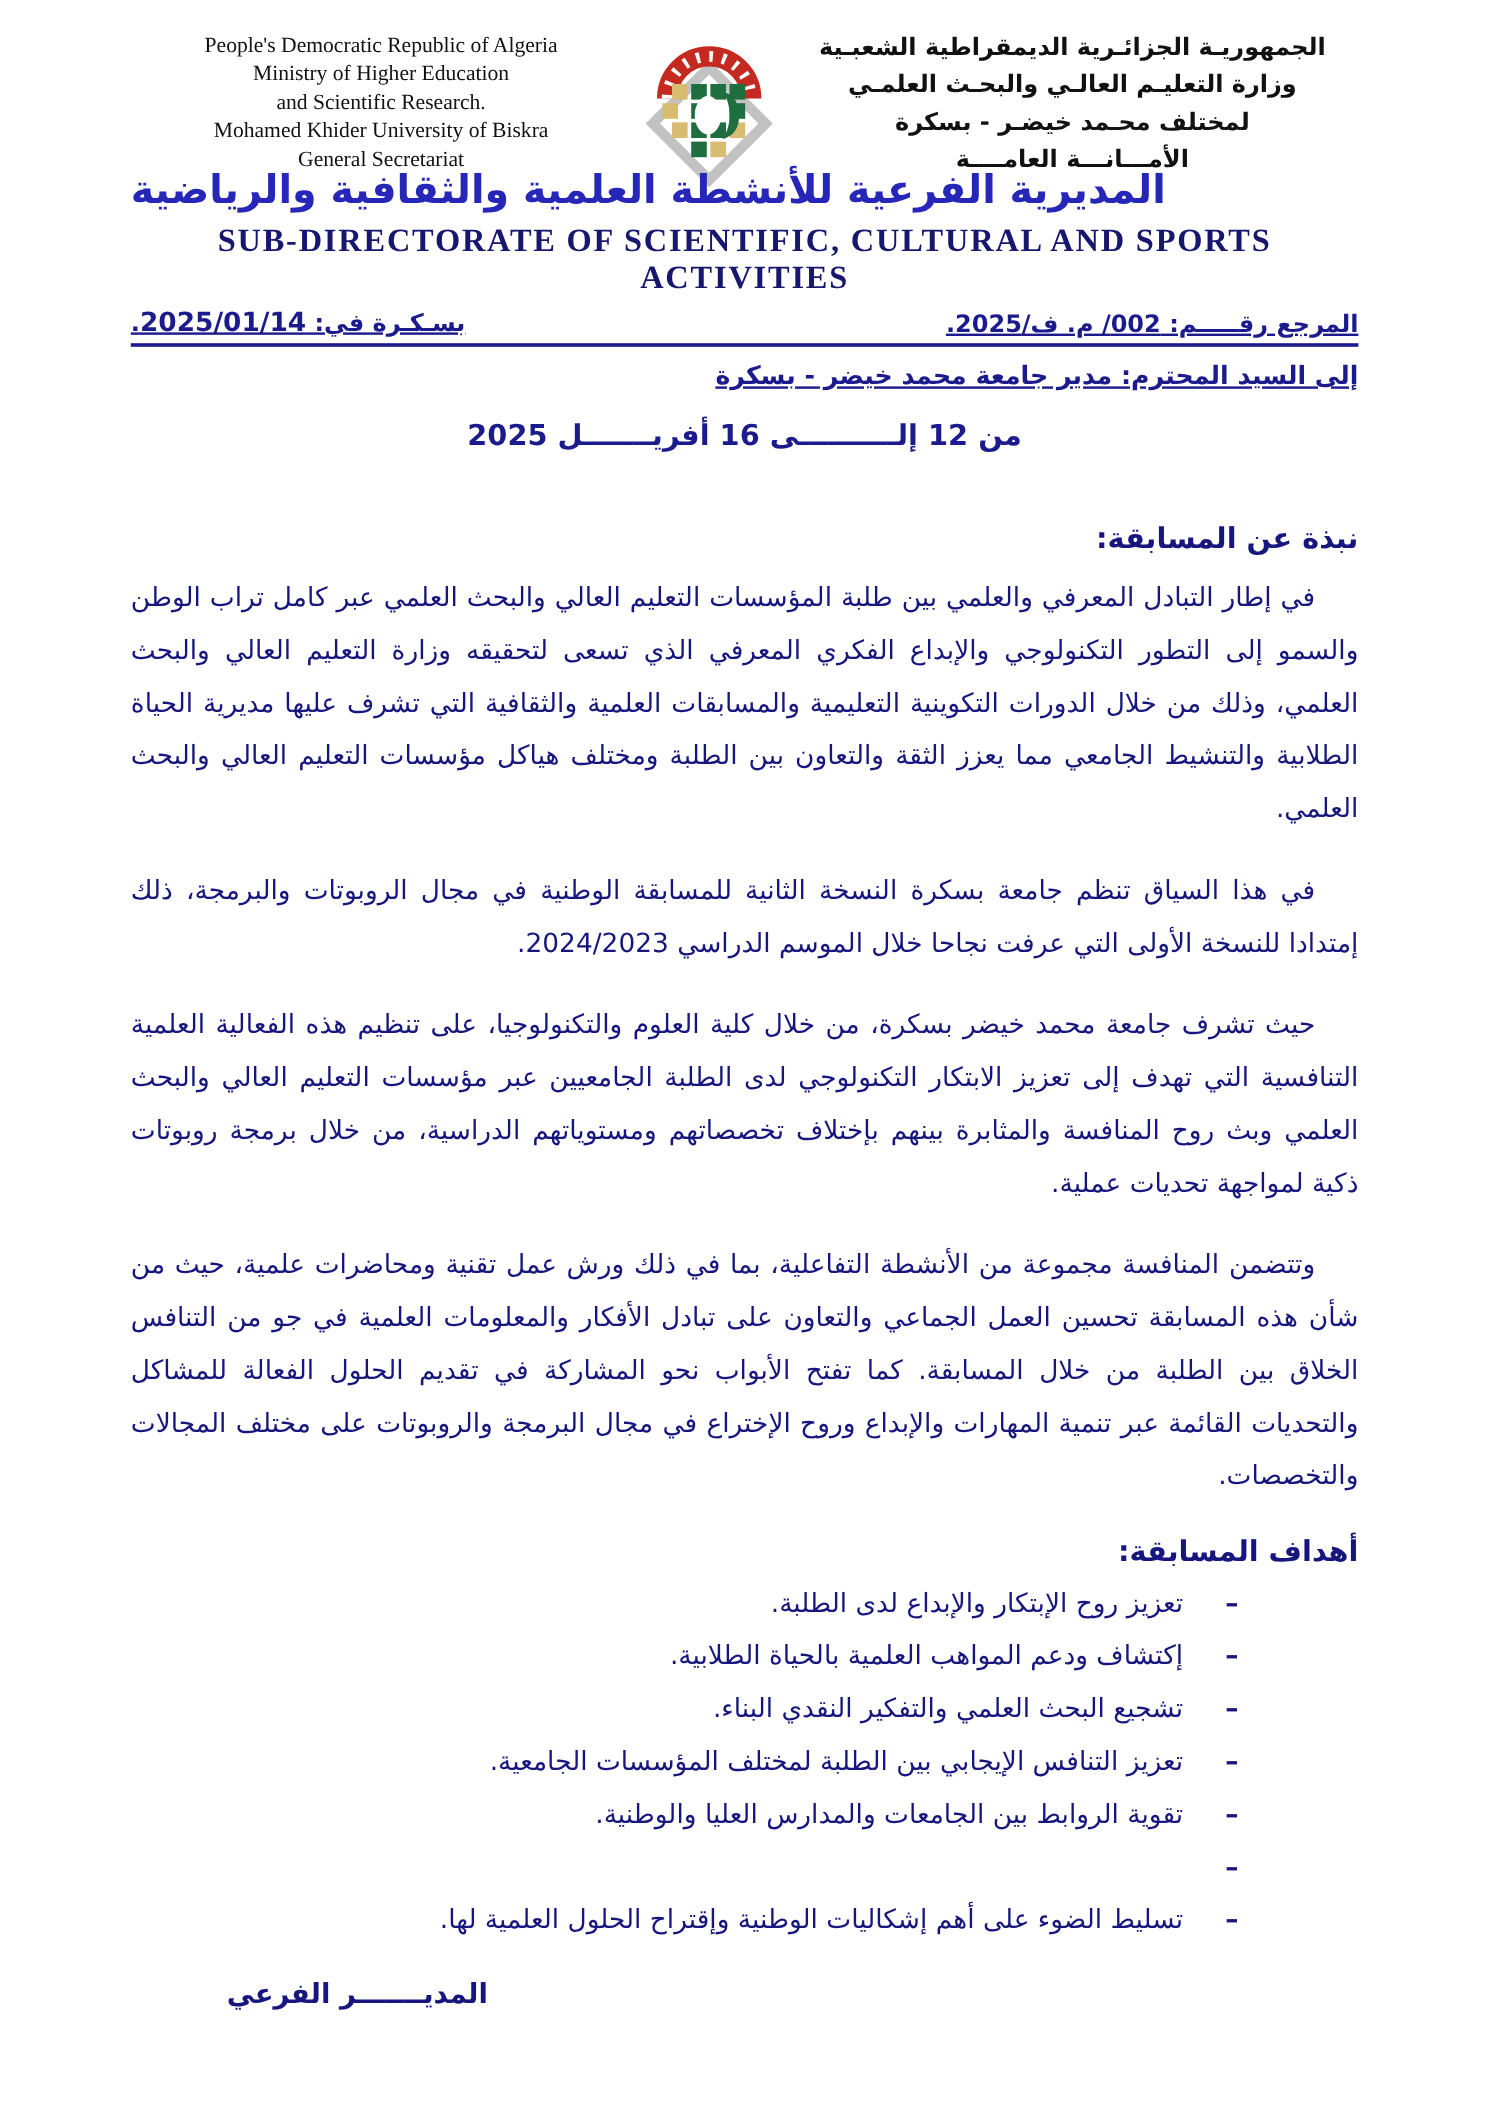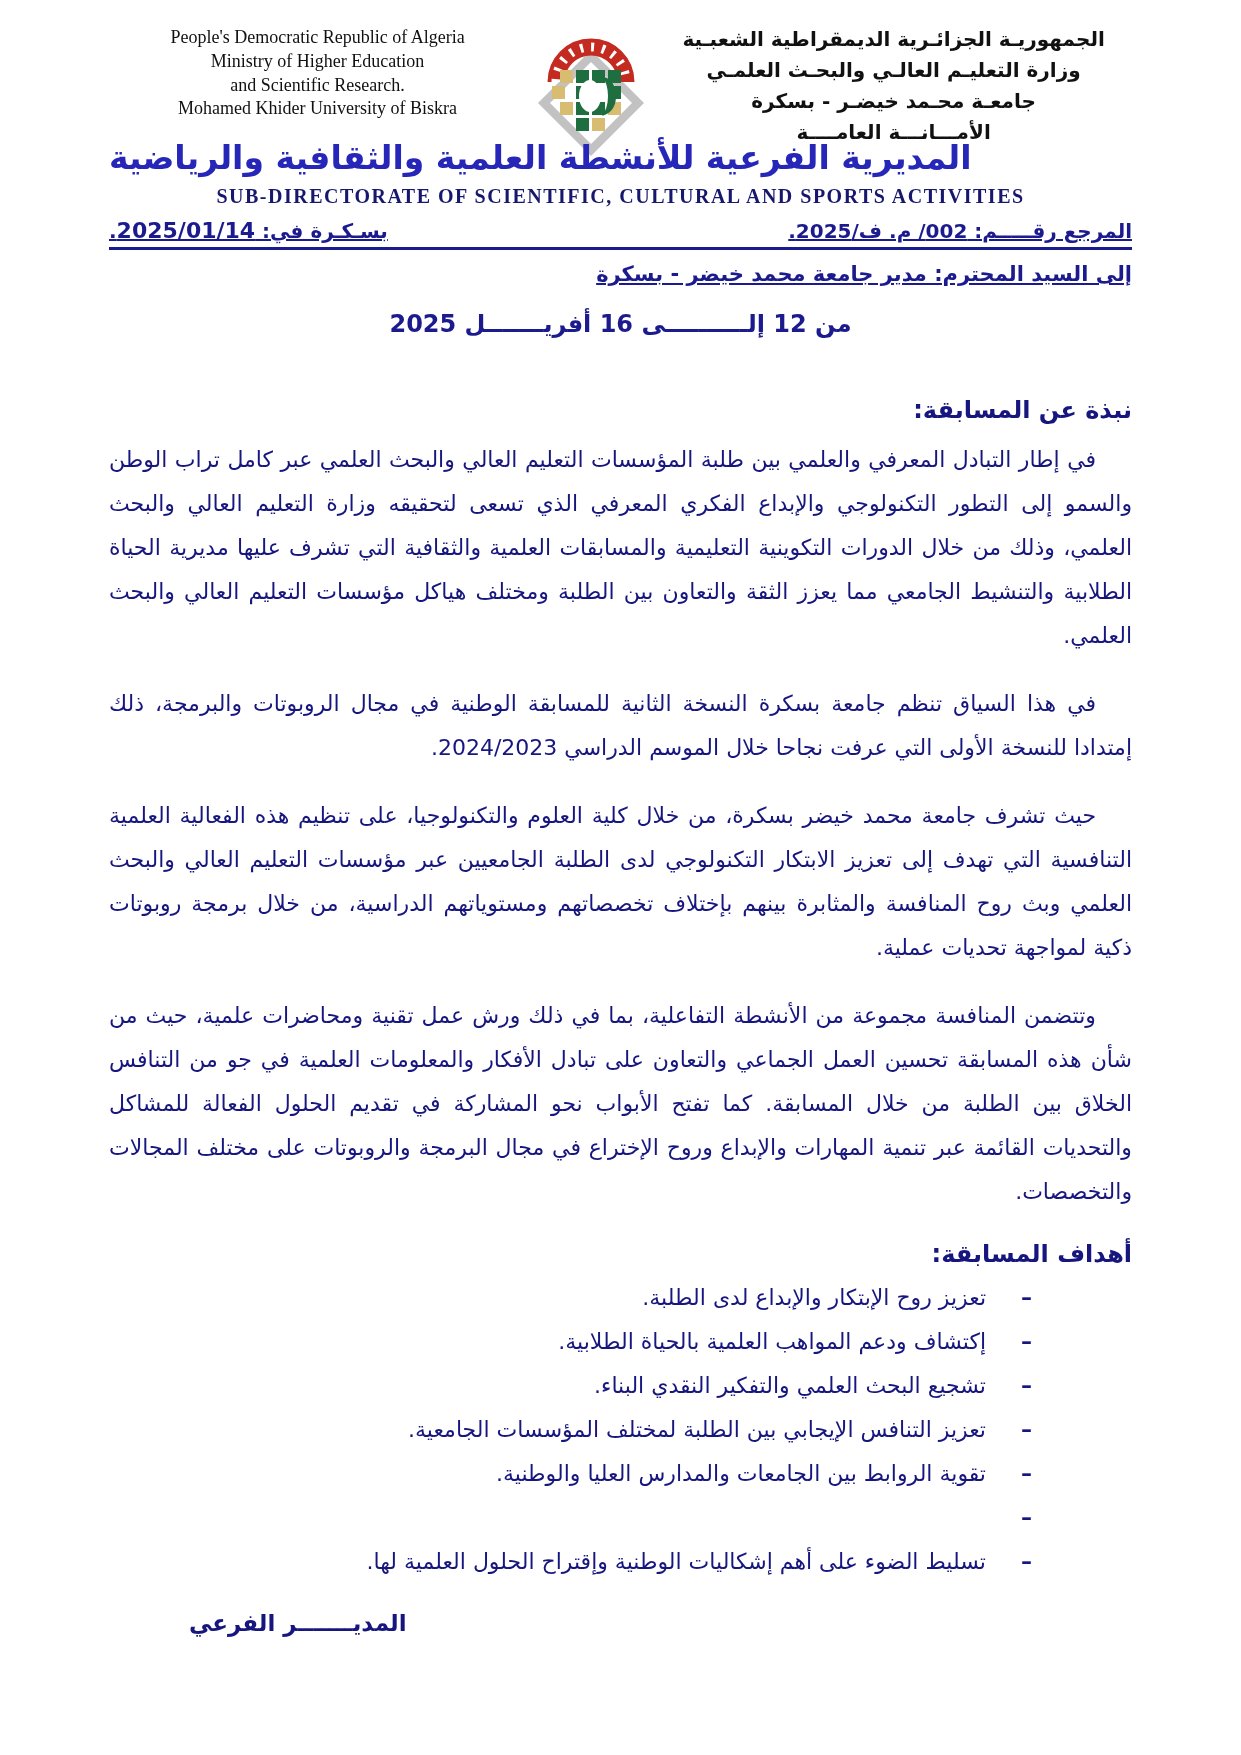--- a/index.html
+++ b/index.html
@@ -55,21 +55,21 @@
     font-size: 33px;
     font-weight: bold;
     color: #2626b8;
     letter-spacing: 0px;
   }
   .title-blue-en {
     margin-top: 8px;
     text-align: center;
     font-family: "Liberation Serif", "DejaVu Serif", serif;
     font-weight: bold;
-    font-size: 20px;
+    font-size: 27px;
     letter-spacing: 1.5px;
     color: #17176e;
   }
 
   
   .ref-row {
     direction: rtl;
     display: flex;
     justify-content: space-between;
     align-items: flex-end;
@@ -169,20 +169,21 @@
 <body>
 
 <div class="page">
 
   <div class="header-row">
     <div class="hdr-en">
       <div>People's Democratic Republic of Algeria</div>
       <div>Ministry of Higher Education</div>
       <div>and Scientific Research.</div>
       <div>Mohamed Khider University of Biskra</div>
+      <div>General Secretariat</div>
     </div>
 
     <div class="hdr-logo-wrap">
       <svg width="118" height="132" viewBox="0 0 118 132" aria-hidden="true">
 
         <polygon points="59,26 112,79 59,132 6,79" fill="#c2c2c2"></polygon>
         <polygon points="59,38 100,79 59,120 18,79" fill="#ffffff"></polygon>
 
         <path d="M 24 58 A 35 35 0 1 1 94 58" fill="none" stroke="#c42a20" stroke-width="17"></path>
         <path d="M 24 58 A 35 35 0 1 1 94 58" fill="none" stroke="#ffffff" stroke-width="9" stroke-dasharray="3 8"></path>
@@ -204,21 +205,21 @@
         </g>
 
         <ellipse cx="58" cy="72" rx="11" ry="16" fill="#ffffff"></ellipse>
         <path d="M 70 52 q 14 4 14 20 q 0 16 -14 20 q 6 -8 6 -20 q 0 -12 -6 -20 Z" fill="#1e6e40"></path>
       </svg>
     </div>
 
     <div class="hdr-ar">
       <div>الجمهوريـة الجزائـرية الديمقراطية الشعبـية</div>
       <div>وزارة التعليـم العالـي والبحـث العلمـي</div>
-      <div>جامعـة محـمد خيضـر - بسكرة</div>
+      <div>لمختلف محـمد خيضـر - بسكرة</div>
       <div>الأمـــانـــة العامــــة</div>
     </div>
   </div>
 
   <div class="title-blue-ar">المديرية الفرعية للأنشطة العلمية والثقافية والرياضية</div>
   <div class="title-blue-en">SUB-DIRECTORATE OF  SCIENTIFIC, CULTURAL AND SPORTS ACTIVITIES</div>
 
   <div class="ref-row">
     <div class="ref-num">المرجع رقـــــم: 002/ م. ف/2025.</div>
     <div class="ref-date">

